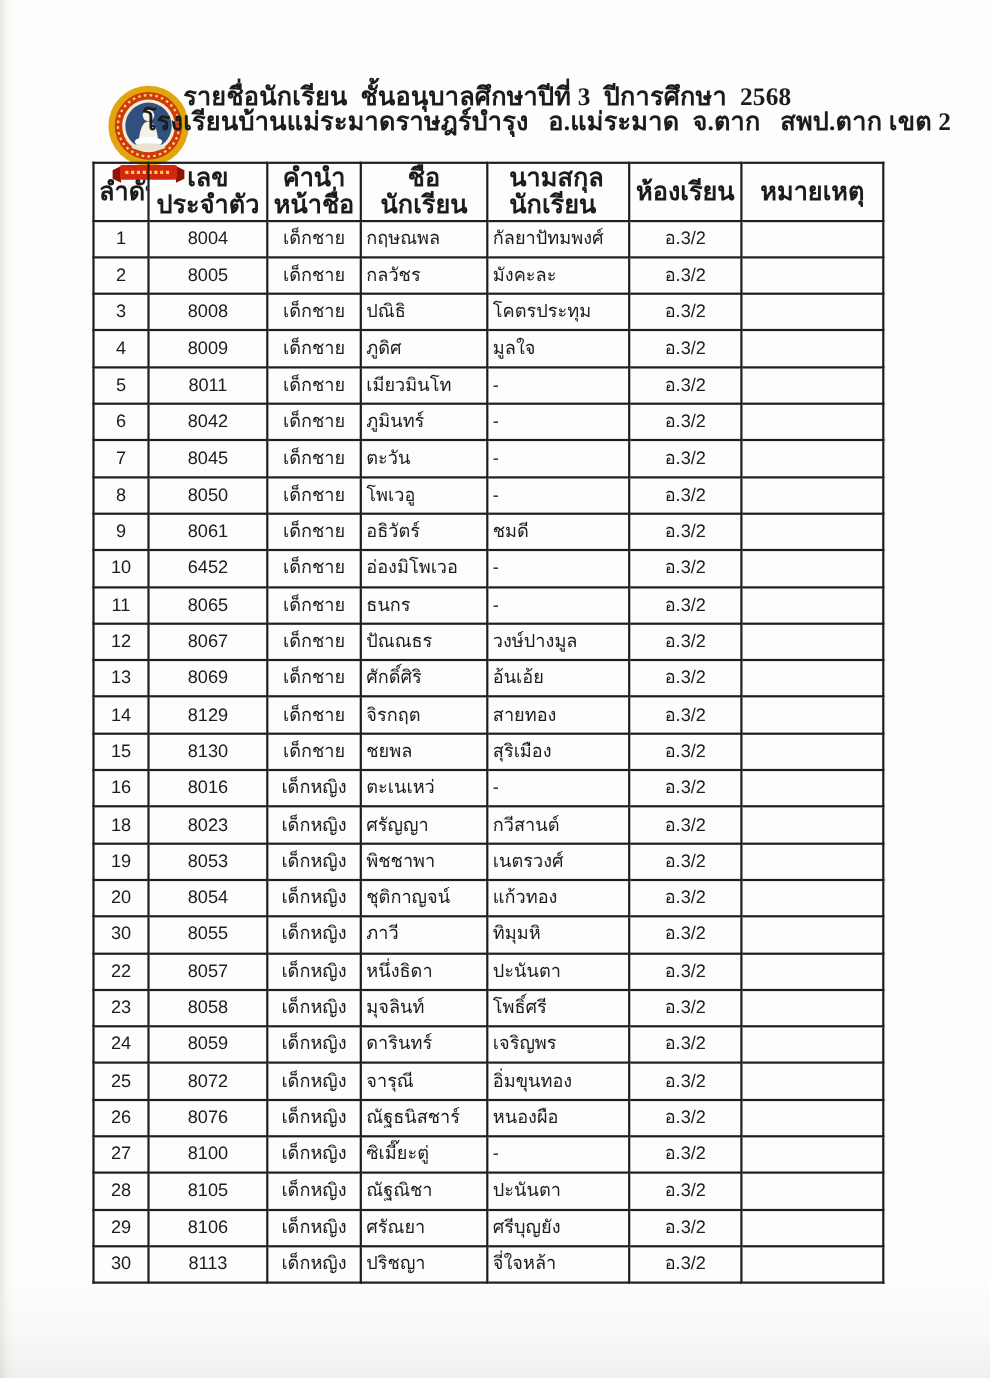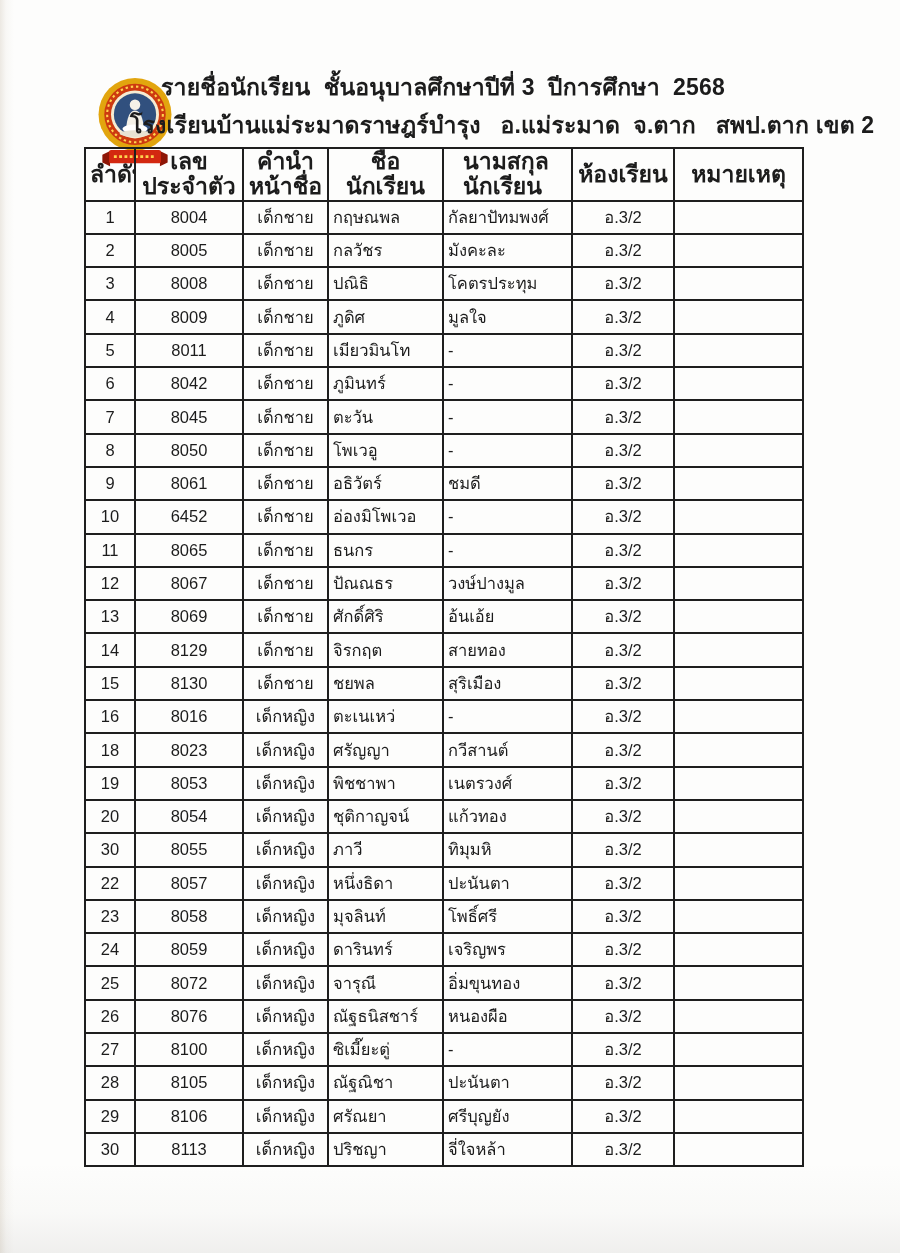--- a/index.html
+++ b/index.html
@@ -14,28 +14,28 @@
   
   .page{
     position:absolute;inset:0;
     background:
       linear-gradient(to right, rgba(160,140,110,0.18) 0px, rgba(160,140,110,0.05) 6px, rgba(0,0,0,0) 14px),
       linear-gradient(to top, rgba(120,115,108,0.10) 0px, rgba(120,115,108,0.03) 40px, rgba(0,0,0,0) 90px),
       #fdfdfc;
   }
   .doc-header{position:absolute;left:84px;top:70px;width:718px;height:78px;}
   .emblem{position:absolute;left:12px;top:6px;width:78px;height:96px;}
-  .titles{position:absolute;left:0;top:0;width:718px;text-align:center;}
+  .titles{position:absolute;left:0;top:0;width:718px;text-align:center;font-family:Liberation Serif, serif;}
   .title-line1{
     font-size:23px;font-weight:bold;letter-spacing:0.2px;
     white-space:pre;line-height:1.0;margin-top:6px;
   }
   .title-line2{
     font-size:23px;font-weight:bold;letter-spacing:0.2px;
-    white-space:pre;line-height:1.0;margin-top:15px;
+    white-space:pre;line-height:1.0;
     padding-left:46px; 
   }
   table.student-table{
     position:absolute;left:84px;top:147px;
     width:718px;
     border-collapse:collapse;
     table-layout:fixed;
     background:transparent;
   }
   .student-table th,.student-table td{

